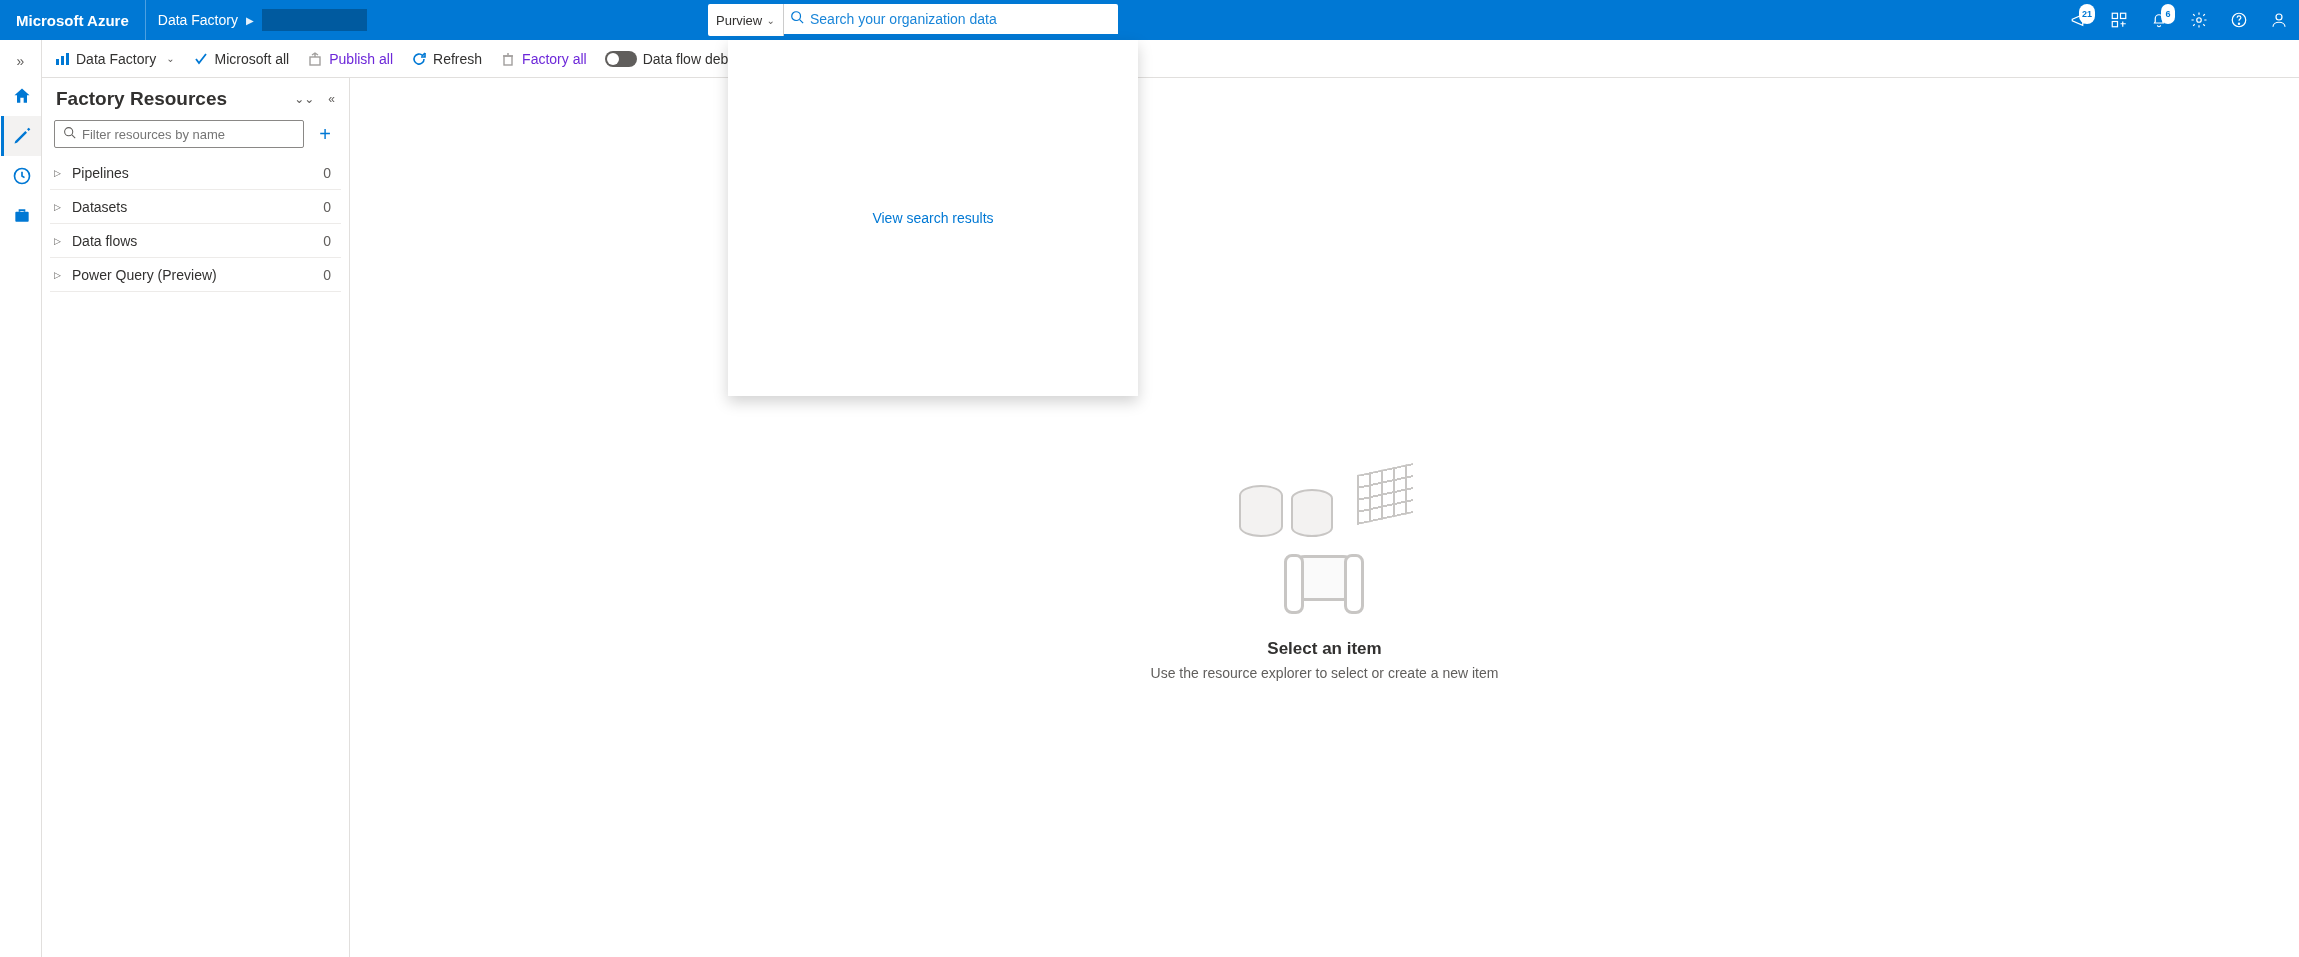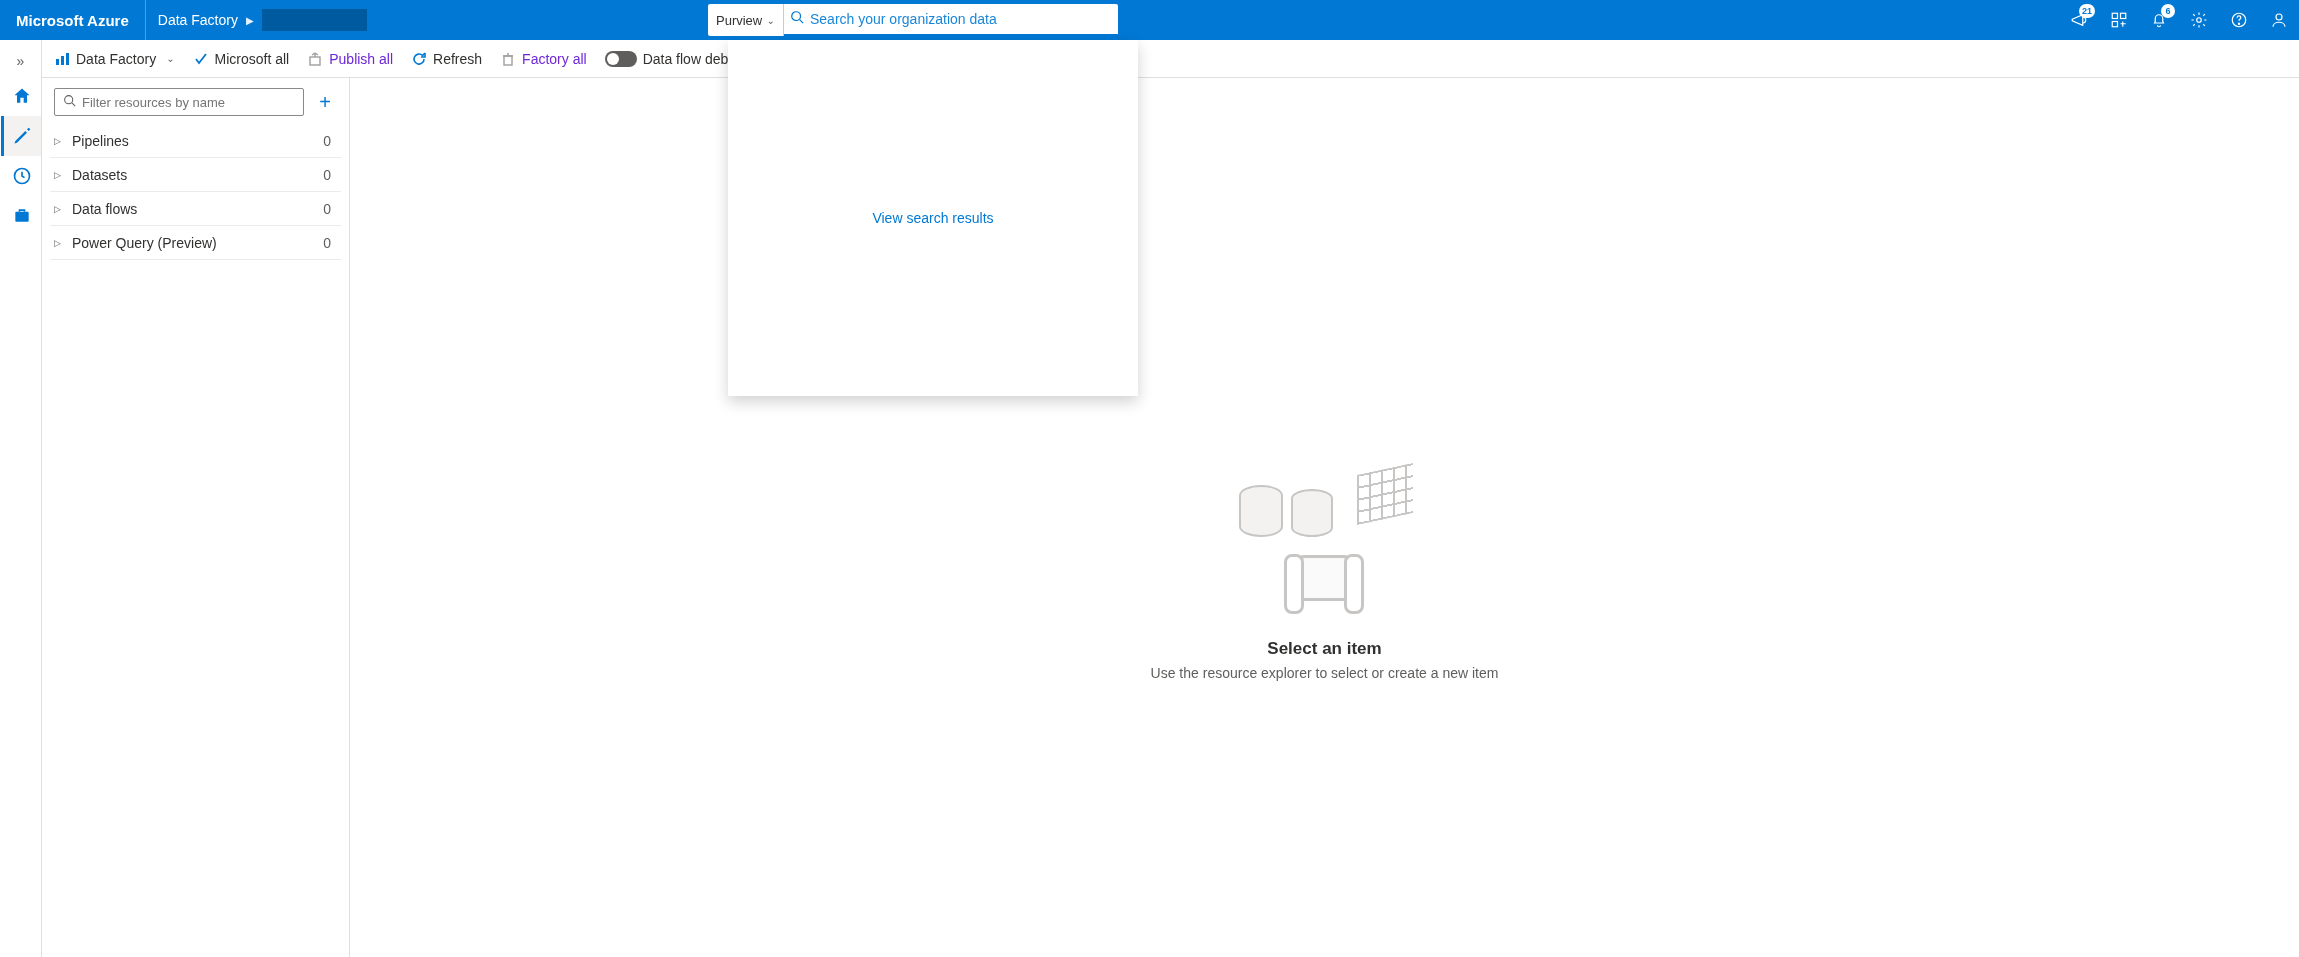--- a/index.html
+++ b/index.html
@@ -92,21 +92,21 @@
     cursor: pointer;
     position: relative;
     color: #fff;
   }
   .hdr-btn svg { width:18px; height:18px; }
   .badge {
     position: absolute;
     top: 4px; right: 4px;
     background:#fff; color:#0078d4;
     border-radius: 8px;
-    min-width:14px; height:14px;
+    min-width:14px; height:20px;
     font-size:9px; font-weight:600;
     display:flex; align-items:center; justify-content:center;
     padding:0 3px;
   }
 
   
   .main { flex:1; display:flex; min-height:0; }
 
   
   .left-rail {
@@ -375,20 +375,27 @@
       </div>
       <div class="cmd">
         <div class="toggle"></div>
         <span>Data flow debug</span>
       </div>
     </div>
 
     <div class="split">
 
       <div class="resources-pane">
+        <div class="res-header">
+          <div class="res-title">Factory Resources</div>
+          <div class="res-header-icons">
+            <span>⌄⌄</span>
+            <span>«</span>
+          </div>
+        </div>
         <div class="res-filter-row">
           <div class="res-filter">
             <span class="mag">
               <svg viewBox="0 0 16 16" width="13" height="13" fill="none" stroke="#605e5c" stroke-width="1.3">
                   <circle cx="7" cy="7" r="5"></circle>
                   <line x1="11" y1="11" x2="15" y2="15"></line>
                 </svg>
             </span>
             <input type="text" placeholder="Filter resources by name" style="">
           </div>

